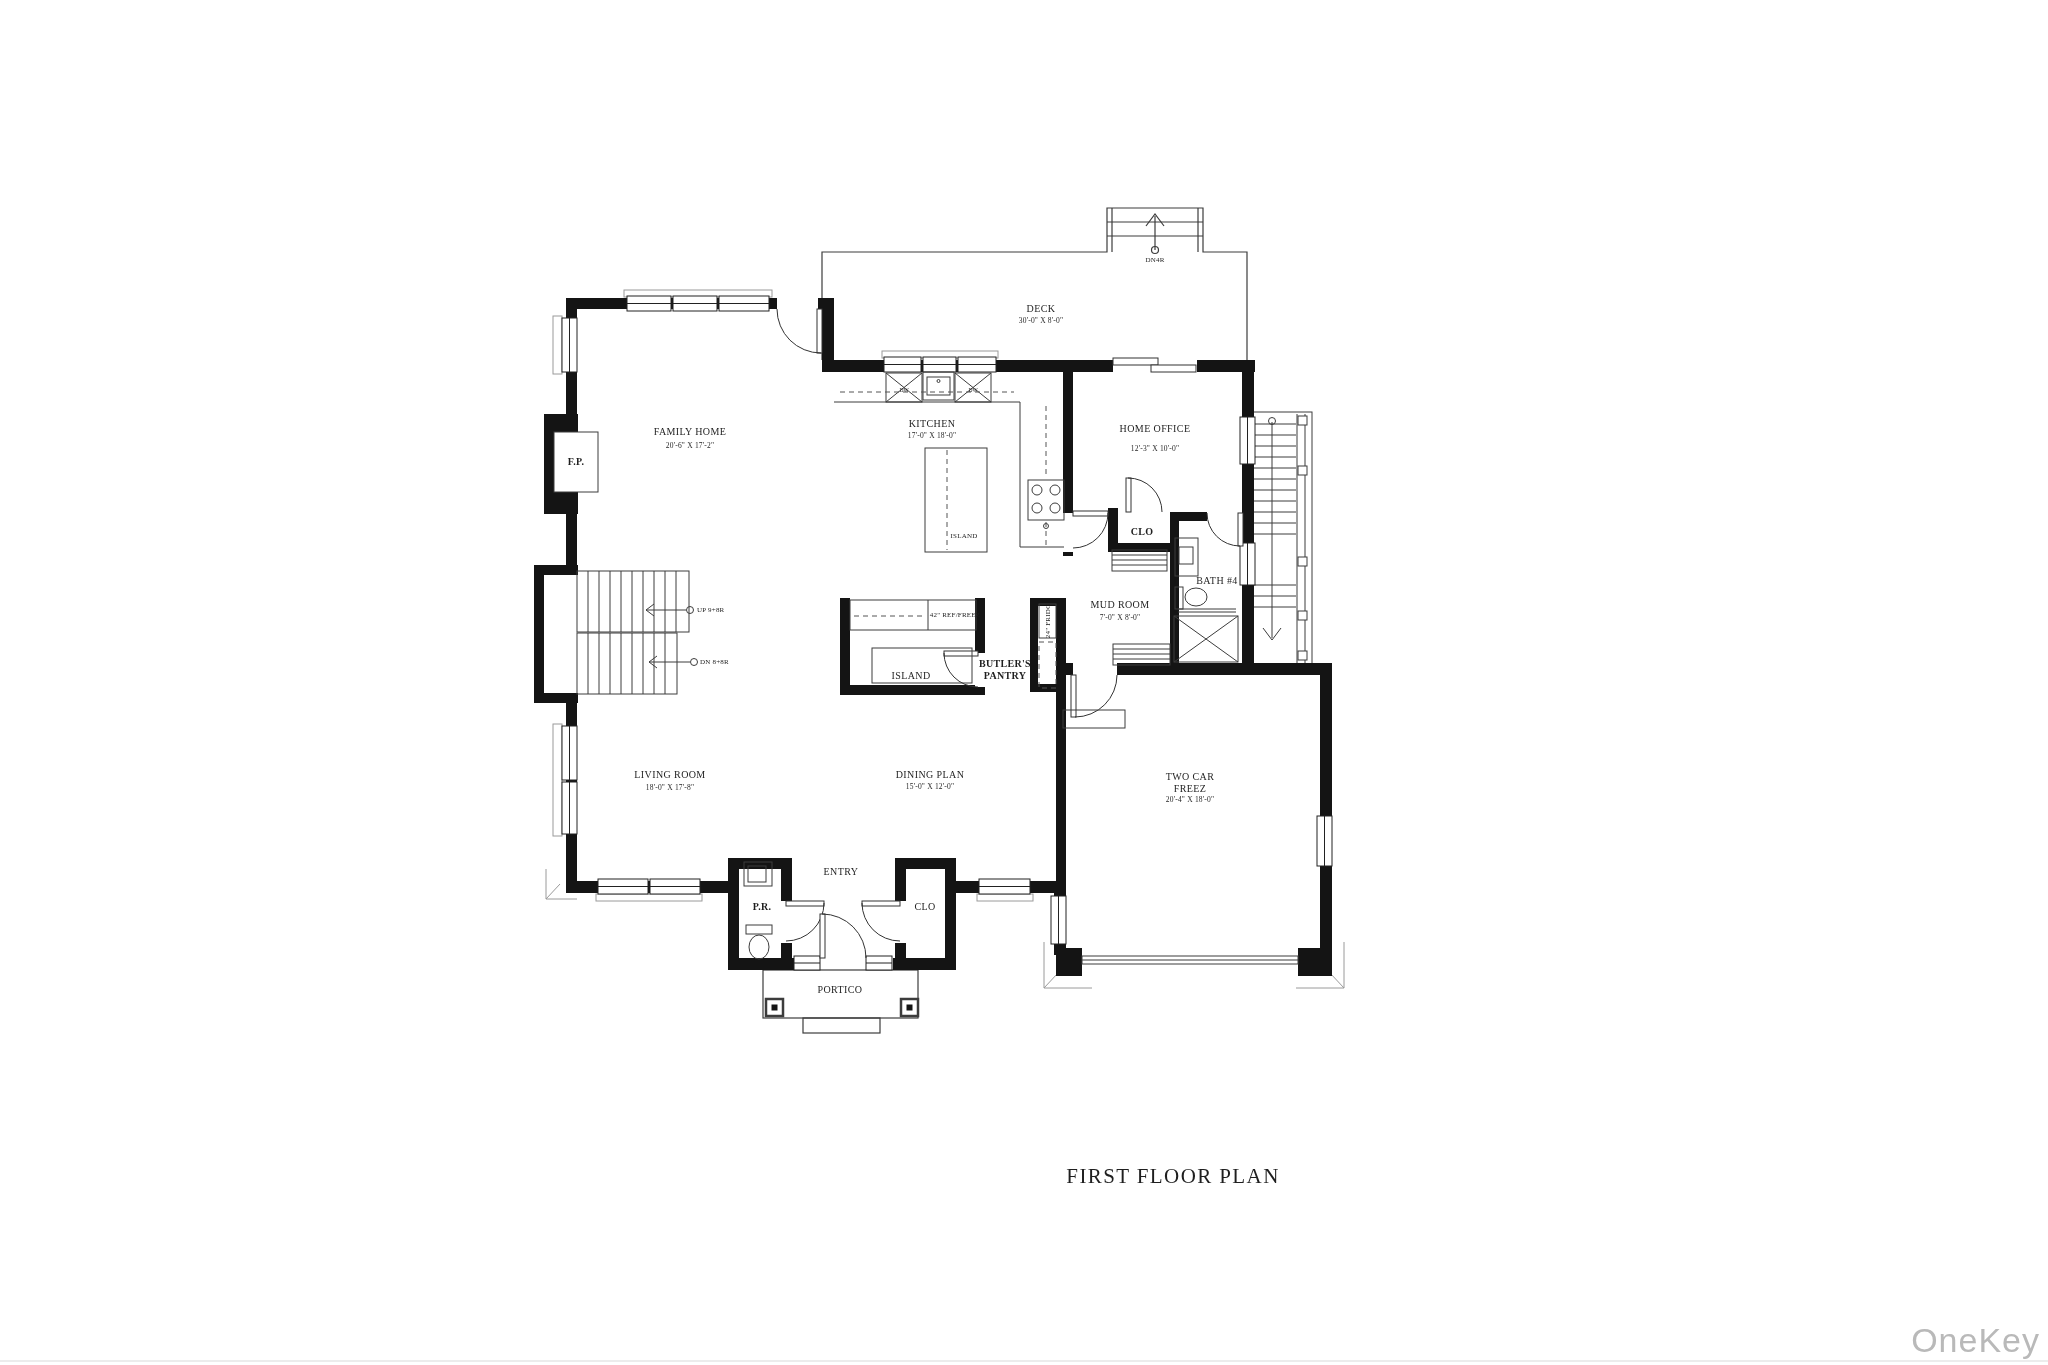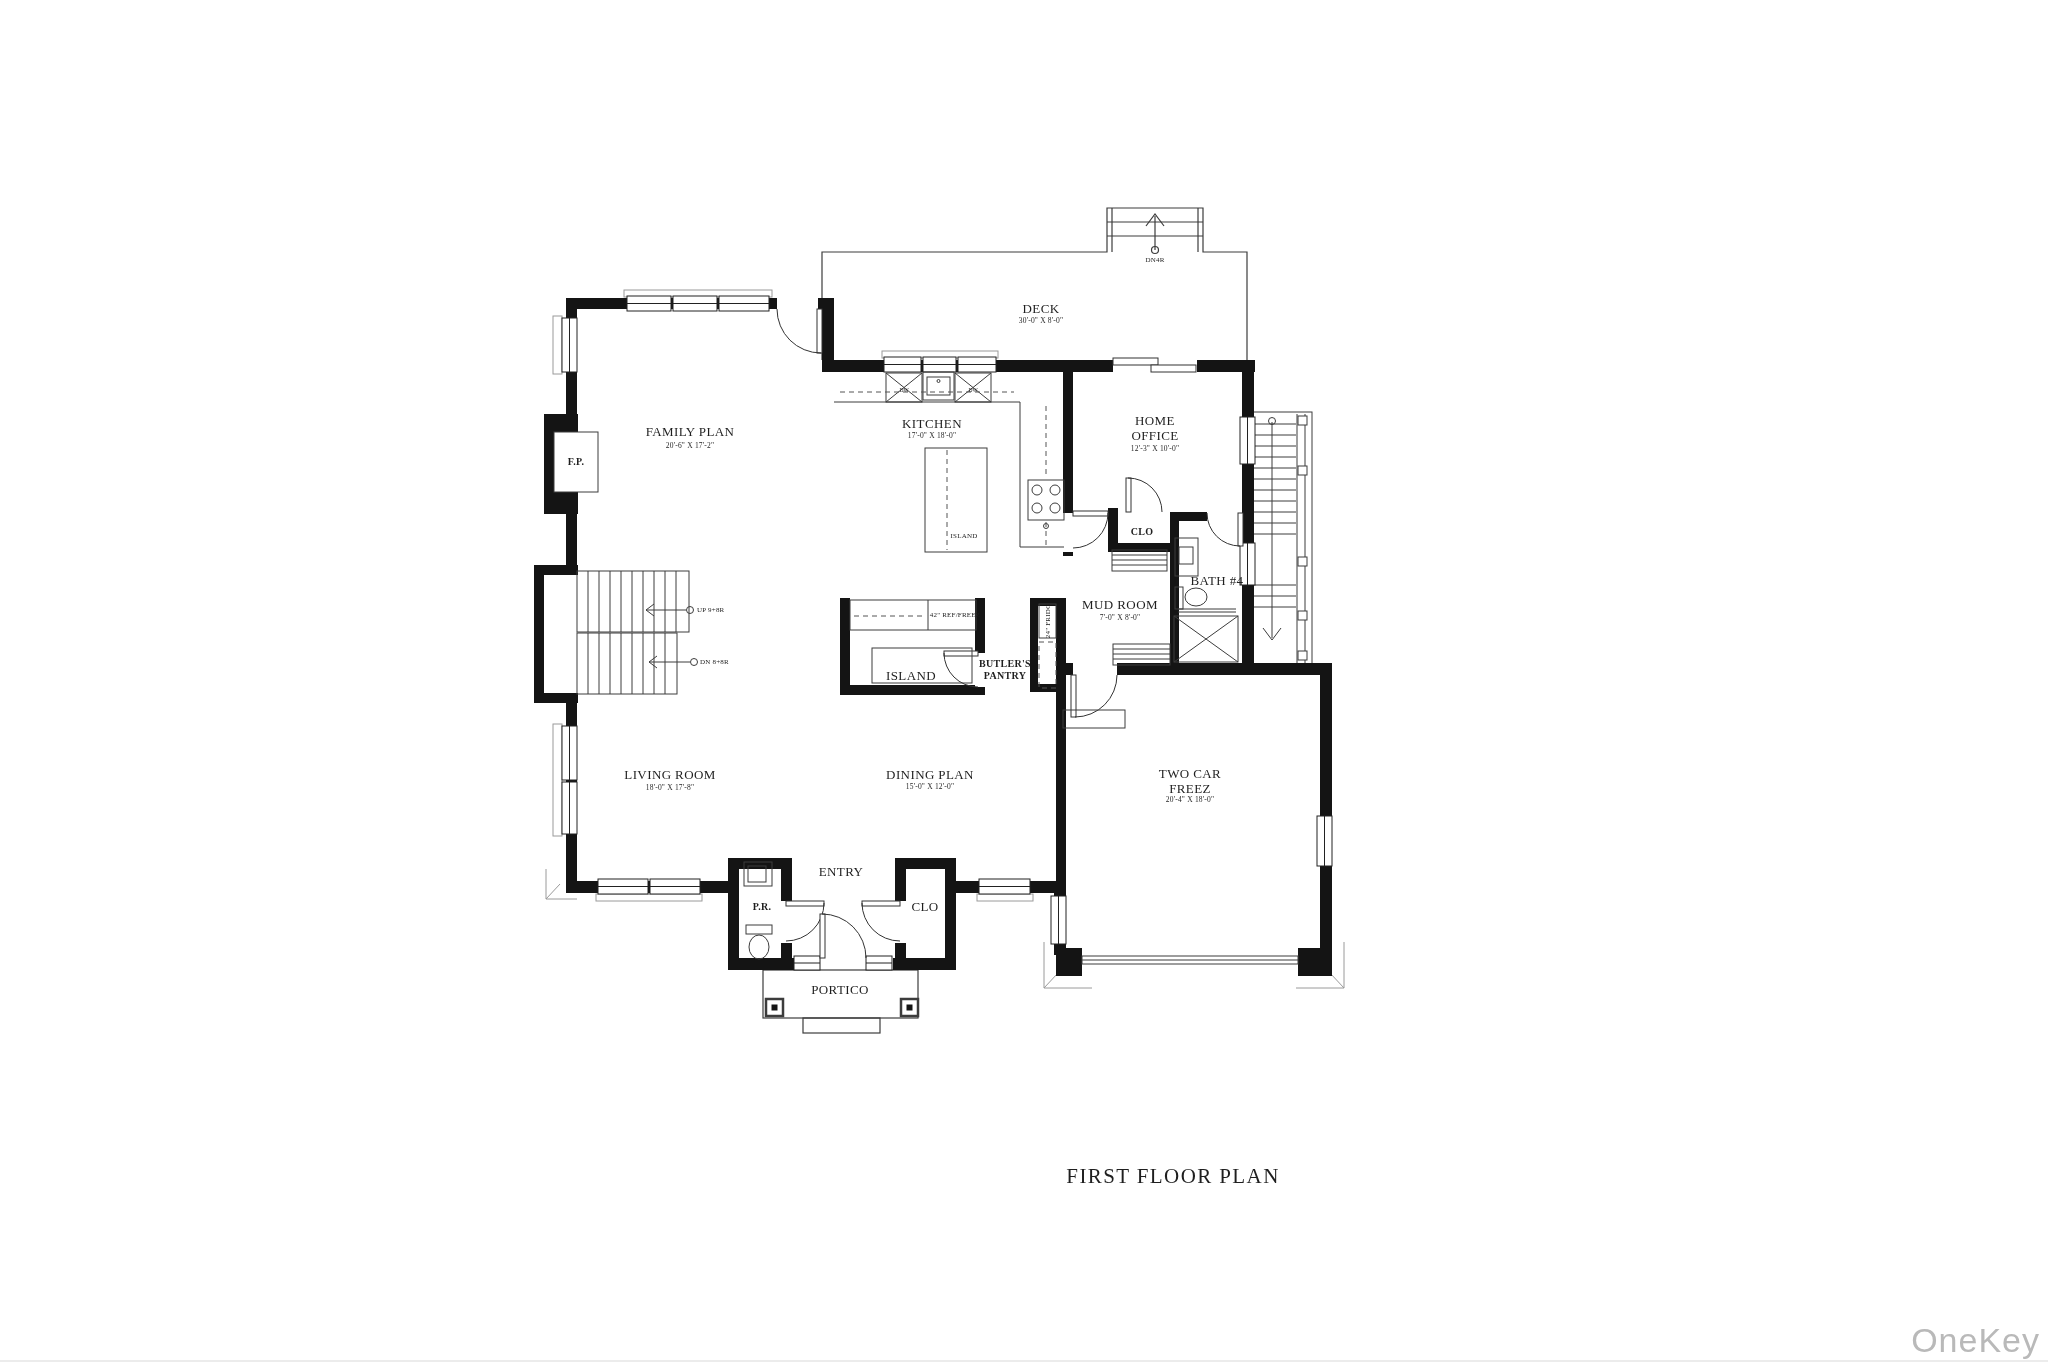--- a/index.html
+++ b/index.html
@@ -1,21 +1,21 @@
 <!DOCTYPE html>
 <html><head>
 <meta charset="utf-8">
 <style>
   html,body{margin:0;padding:0;background:#fff;}
   #canvas{position:relative;width:2048px;height:1365px;background:#ffffff;overflow:hidden;
           font-family:"Liberation Serif", serif;color:#1a1a1a;}
   #plan-svg{position:absolute;left:0;top:0;}
   .lbl{position:absolute;transform:translate(-50%,-50%);white-space:nowrap;text-align:center;
        color:#1f1f1f;line-height:1.15;}
-  .rm{font-size:13px;letter-spacing:.4px;}
+  .rm{font-size:10px;letter-spacing:.4px;}
   .sm{font-size:10px;letter-spacing:.3px;font-weight:bold;}
   .dim{font-size:7.5px;letter-spacing:.2px;}
   .tiny{font-size:7px;letter-spacing:.2px;}
   .micro{font-size:5.5px;}
   .wrap{white-space:normal;}
   .anchor-left{transform:translate(0,-50%);text-align:left;}
   .rot{transform:translate(-50%,-50%) rotate(-90deg);}
   .title{font-size:21px;letter-spacing:1.4px;margin-top:25px;}
   .watermark{position:absolute;left:1830px;top:1321px;width:210px;text-align:right;
              font-family:"Liberation Sans", sans-serif;font-size:34px;color:#b9b9b9;
@@ -297,21 +297,21 @@
     <rect x="1174" y="616" width="64" height="46"></rect>
     <line x1="1174" y1="616" x2="1238" y2="662"></line>
     <line x1="1238" y1="616" x2="1174" y2="662"></line>
   </g>
 </svg>
 
   <div class="lbl rm" style="left:1041px;top:309px">DECK</div>
   <div class="lbl dim" style="left:1041px;top:321px">30'-0" X 8'-0"</div>
   <div class="lbl tiny" style="left:1155px;top:260px">DN4R</div>
 
-  <div class="lbl rm" style="left:690px;top:432px">FAMILY PLAN</div>
+  <div class="lbl rm" style="left:690px;top:432px">FAMILY HOME</div>
   <div class="lbl dim" style="left:690px;top:446px">20'-6" X 17'-2"</div>
   <div class="lbl sm" style="left:576px;top:462px">F.P.</div>
 
   <div class="lbl rm" style="left:932px;top:424px">KITCHEN</div>
   <div class="lbl dim" style="left:932px;top:436px">17'-0" X 18'-0"</div>
   <div class="lbl micro" style="left:904px;top:390px">DW</div>
   <div class="lbl micro" style="left:973px;top:390px">DW</div>
   <div class="lbl tiny" style="left:964px;top:536px">ISLAND</div>
 
   <div class="lbl rm wrap" style="left:1155px;top:429px;width:78px">HOME OFFICE</div>

